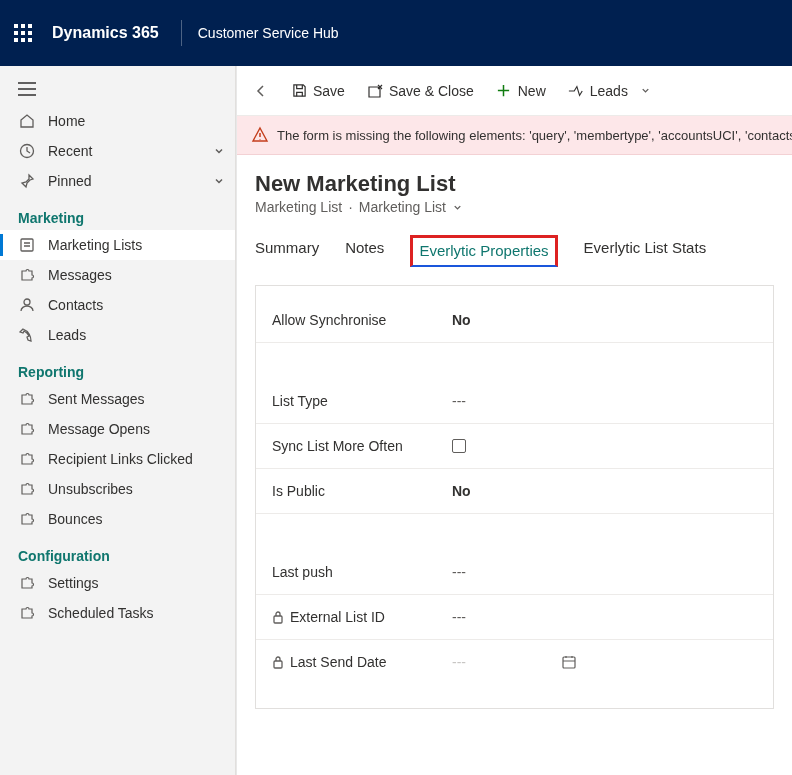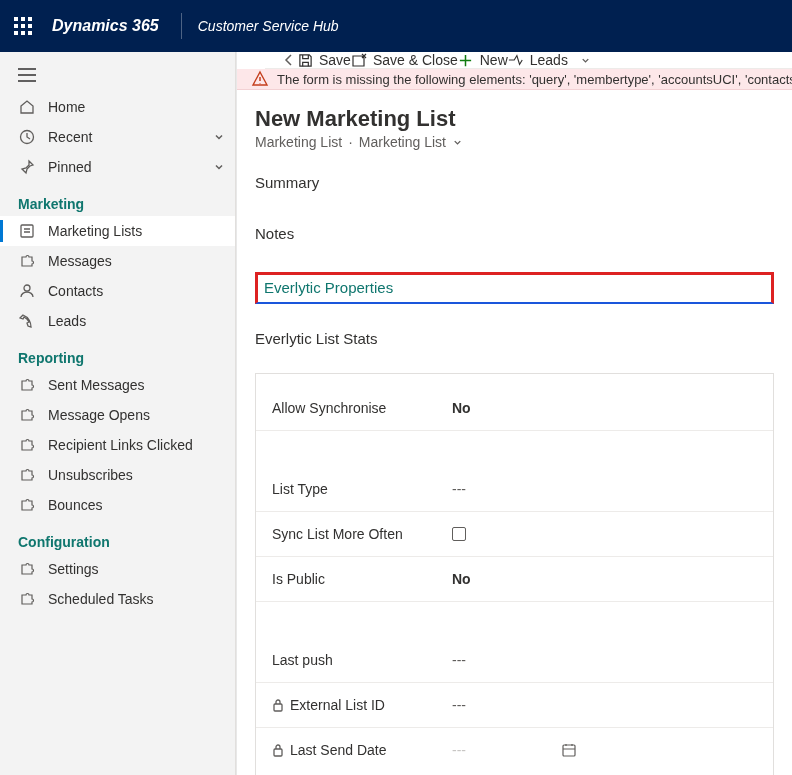--- a/index.html
+++ b/index.html
@@ -8,25 +8,24 @@
     font-size: 14px;
     color: #323130;
     background: #fff;
     width: 792px;
     height: 775px;
     overflow: hidden;
   }
   .topbar {
     background: #002050;
     color: #fff;
-    height: 52px;
+    height: 66px;
     display: flex;
     align-items: center;
     padding: 0 14px;
-    font-style: italic;
   }
   .waffle {
     width: 18px; height: 18px;
     display: grid;
     grid-template-columns: repeat(3,4px);
     grid-template-rows: repeat(3,4px);
     gap: 3px;
     margin-right: 20px;
     cursor: pointer;
   }
@@ -53,37 +52,37 @@
     gap:12px;
   }
   .nav-item.active { background:#fff; }
   .nav-item.active::before {
     content:""; position:absolute; left:0; top:4px; bottom:4px; width:3px; background:#0078d4;
   }
   .nav-item .icn { width:18px; display:flex; justify-content:center; color:#605e5c; }
   .nav-item .chev { margin-left:auto; color:#605e5c; }
   .main { flex:1; display:flex; flex-direction:column; min-width:0; border-left:1px solid #e8e8e8; }
   .cmdbar {
-    height:50px; display:flex; align-items:center; 
-    padding: 0 16px; border-bottom:1px solid #edebe9;margin-left:28px;
+    height:50px; display:flex; align-items:center; gap:22px;
+    padding: 0 16px; border-bottom:1px solid #edebe9;
   }
   .cmd-btn { display:flex; align-items:center; gap:6px; cursor:pointer; color:#323130; font-size:14px; }
   .cmd-icn { width:16px; height:16px; display:flex; align-items:center; justify-content:center; }
   .green { color:#107c10; }
   .warn {
     background:#fde7e9; color:#323130; padding:10px 14px;
     display:flex; align-items:center; gap:8px; font-size:13px;
     border-bottom:1px solid #f3d1d4;
     white-space:nowrap; overflow:hidden;
   }
   .warn svg { flex-shrink:0; }
   .header { padding: 16px 18px 4px; }
   .page-title { font-size:22px; font-weight:600; }
   .crumbs { color:#605e5c; margin-top:2px; font-size:14px; display:flex; align-items:center; gap:6px; }
-  .tabs { display:flex; gap:26px; padding: 20px 18px 0; font-size:15px;flex-direction:column; }
+  .tabs { display:flex; gap:26px; padding: 20px 18px 0; font-size:15px; }
   .tab { padding-bottom:8px; cursor:pointer; white-space:nowrap; }
   .tab.active { color:#0f766e; border-bottom:2px solid #1a56db; font-weight:400; padding-left:6px; padding-right:6px; }
   .tab-highlight { border:3px solid #d22; padding:4px 6px 6px; margin-top:-4px; }
   .form-card {
     margin: 18px 18px 0; border:1px solid #e1dfdd; padding: 12px 0 24px;
   }
   .frow {
     display:flex; align-items:center; padding: 14px 16px;
     border-bottom:1px solid #edebe9;
     text-align:right;

